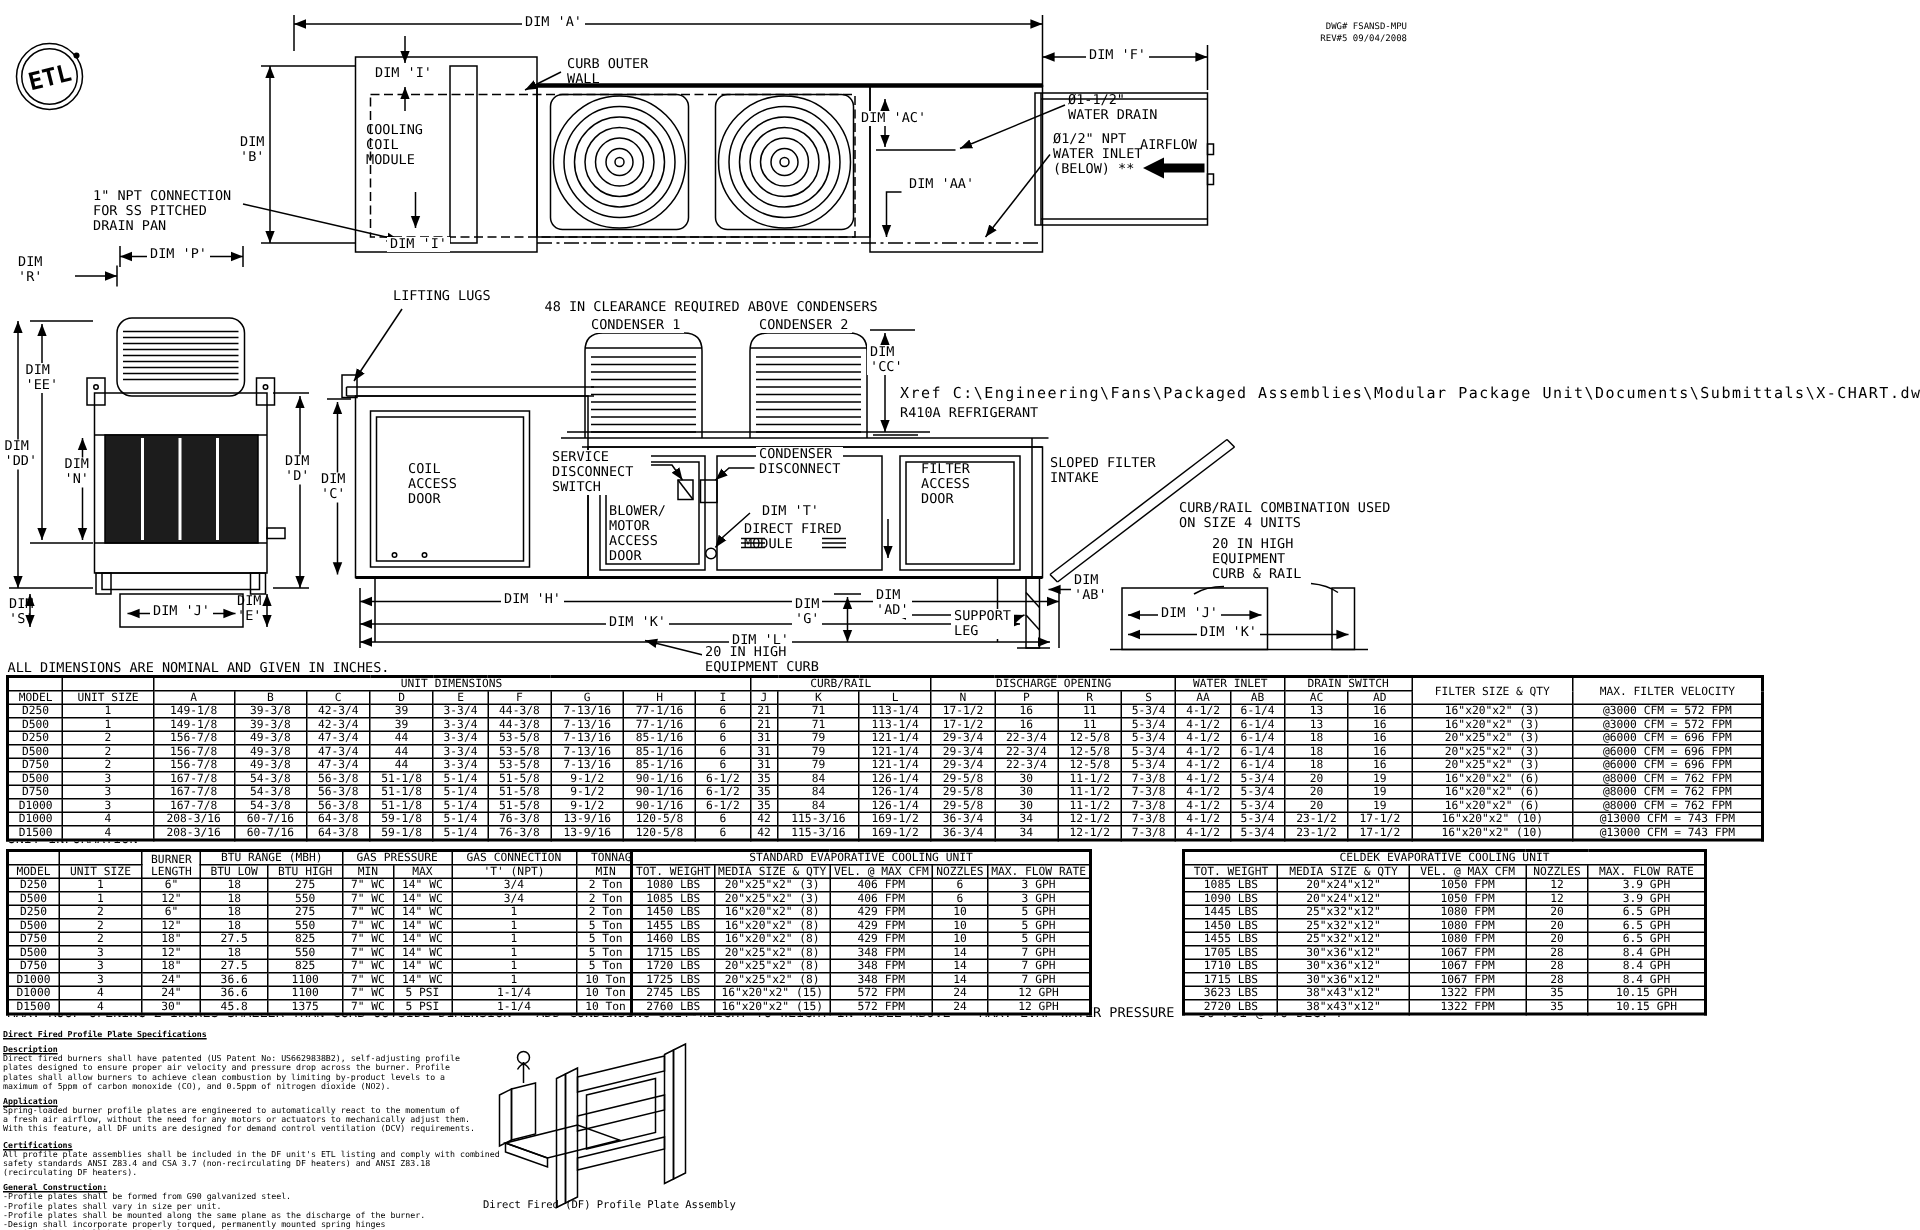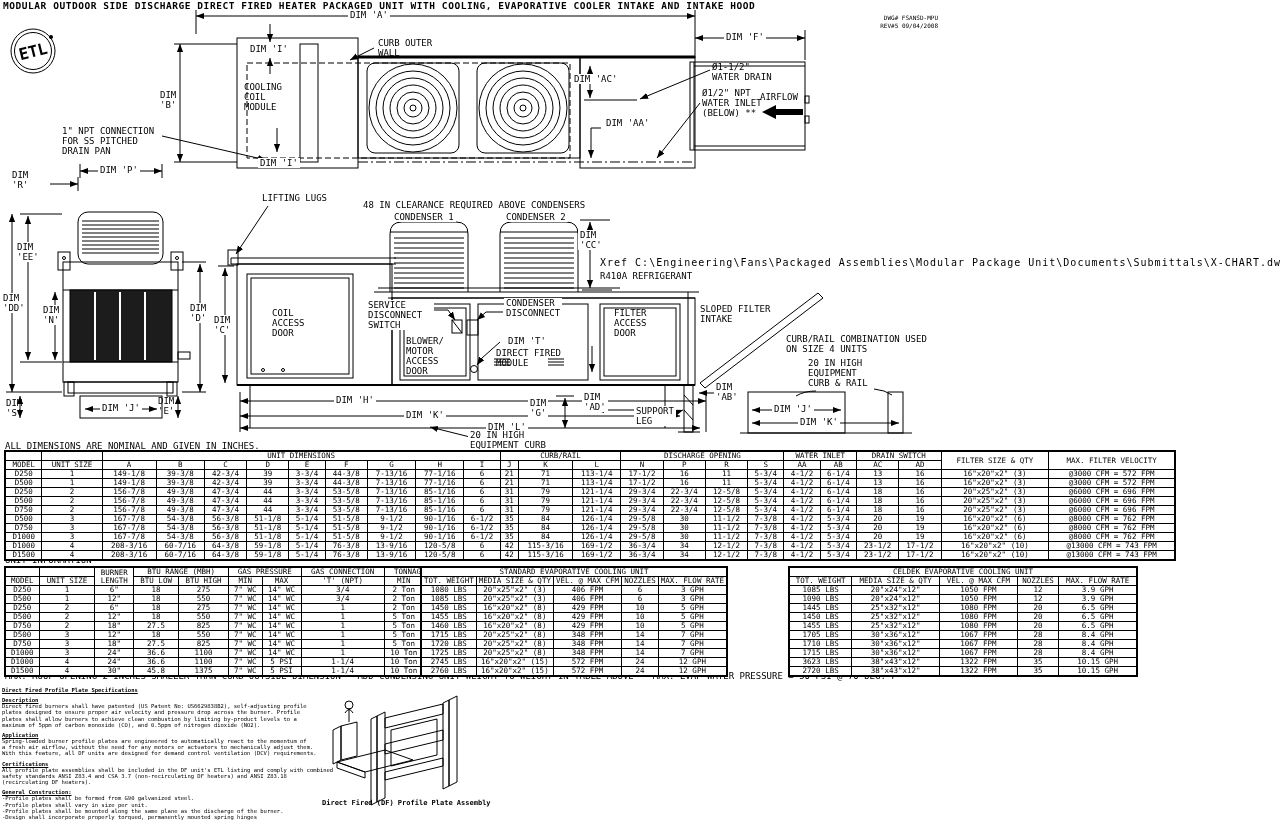--- a/index.html
+++ b/index.html
@@ -15,21 +15,21 @@
   .tbl th,.tbl td{border:1px solid #000;font-family:"DejaVu Sans Mono",monospace;font-size:7.5px;line-height:1.07;padding:0 2px;text-align:center;font-weight:normal}
   .tbl td{white-space:nowrap}
   .tbl th{white-space:pre-line}
   #dim-table{left:4px;top:450px;width:1172px}
   #unit-info-table{left:4px;top:566px;width:460px}
   #std-evap-table{left:420px;top:566px;width:308px}
   #celdek-table{left:788px;top:566px;width:350px}
   #spec{position:absolute;left:2px;top:687px;width:342px;z-index:2;font-size:5.5px;line-height:1.12}
   .spec-h{font-weight:bold;text-decoration:underline;margin-top:4px}
   .spec-b{white-space:pre-line}
-  .caption{position:absolute;font-size:7px;font-weight:bold;z-index:2;white-space:nowrap}
+  .caption{position:absolute;font-size:7px;font-weight:normal;z-index:2;white-space:nowrap}
 </style>
 </head>
 <body>
 
 <div id="canvas">
 
 <svg class="art" width="1280" height="820" stroke="#000" fill="none" stroke-width="1">
   <defs>
     <marker id="arw" viewBox="0 0 10 10" refX="9" refY="5" markerWidth="9" markerHeight="9" orient="auto-start-reverse">
       <path d="M0,1.5 L9,5 L0,8.5 z" fill="#000" stroke="none"></path>
@@ -271,21 +271,20 @@
     <polygon points="337,762 385,750 413,760 365,772"></polygon>
     <polygon points="337,762 337,768 365,778 365,772"></polygon>
     <polygon points="341,726 357,722 357,756 341,760"></polygon>
     <polygon points="333,730 341,726 341,760 333,764"></polygon>
     <line x1="349" y1="722" x2="349" y2="708"></line>
     <circle cx="349" cy="705" r="4"></circle>
     <path d="M345,713 q4,-7 8,0"></path>
   </g>
 </svg>
 
-<div class="lbl title" style="left:3px;top:1px">MODULAR OUTDOOR SIDE DISCHARGE DIRECT FIRED HEATER PACKAGED UNIT WITH COOLING, EVAPORATIVE COOLER INTAKE AND INTAKE HOOD</div>
 <div class="lbl tiny" style="left:828px;top:14px;width:110px">DWG# FSANSD-MPU
 REV#5  09/04/2008</div>
 
 <div class="lbl bg" style="left:348px;top:10px">DIM 'A'</div>
 <div class="lbl bg" style="left:724px;top:32px">DIM 'F'</div>
 <div class="lbl" style="left:378px;top:38px">CURB OUTER
 WALL</div>
 <div class="lbl bg" style="left:248px;top:44px">DIM 'I'</div>
 <div class="lbl c bg" style="left:158px;top:90px">DIM
 'B'</div>

